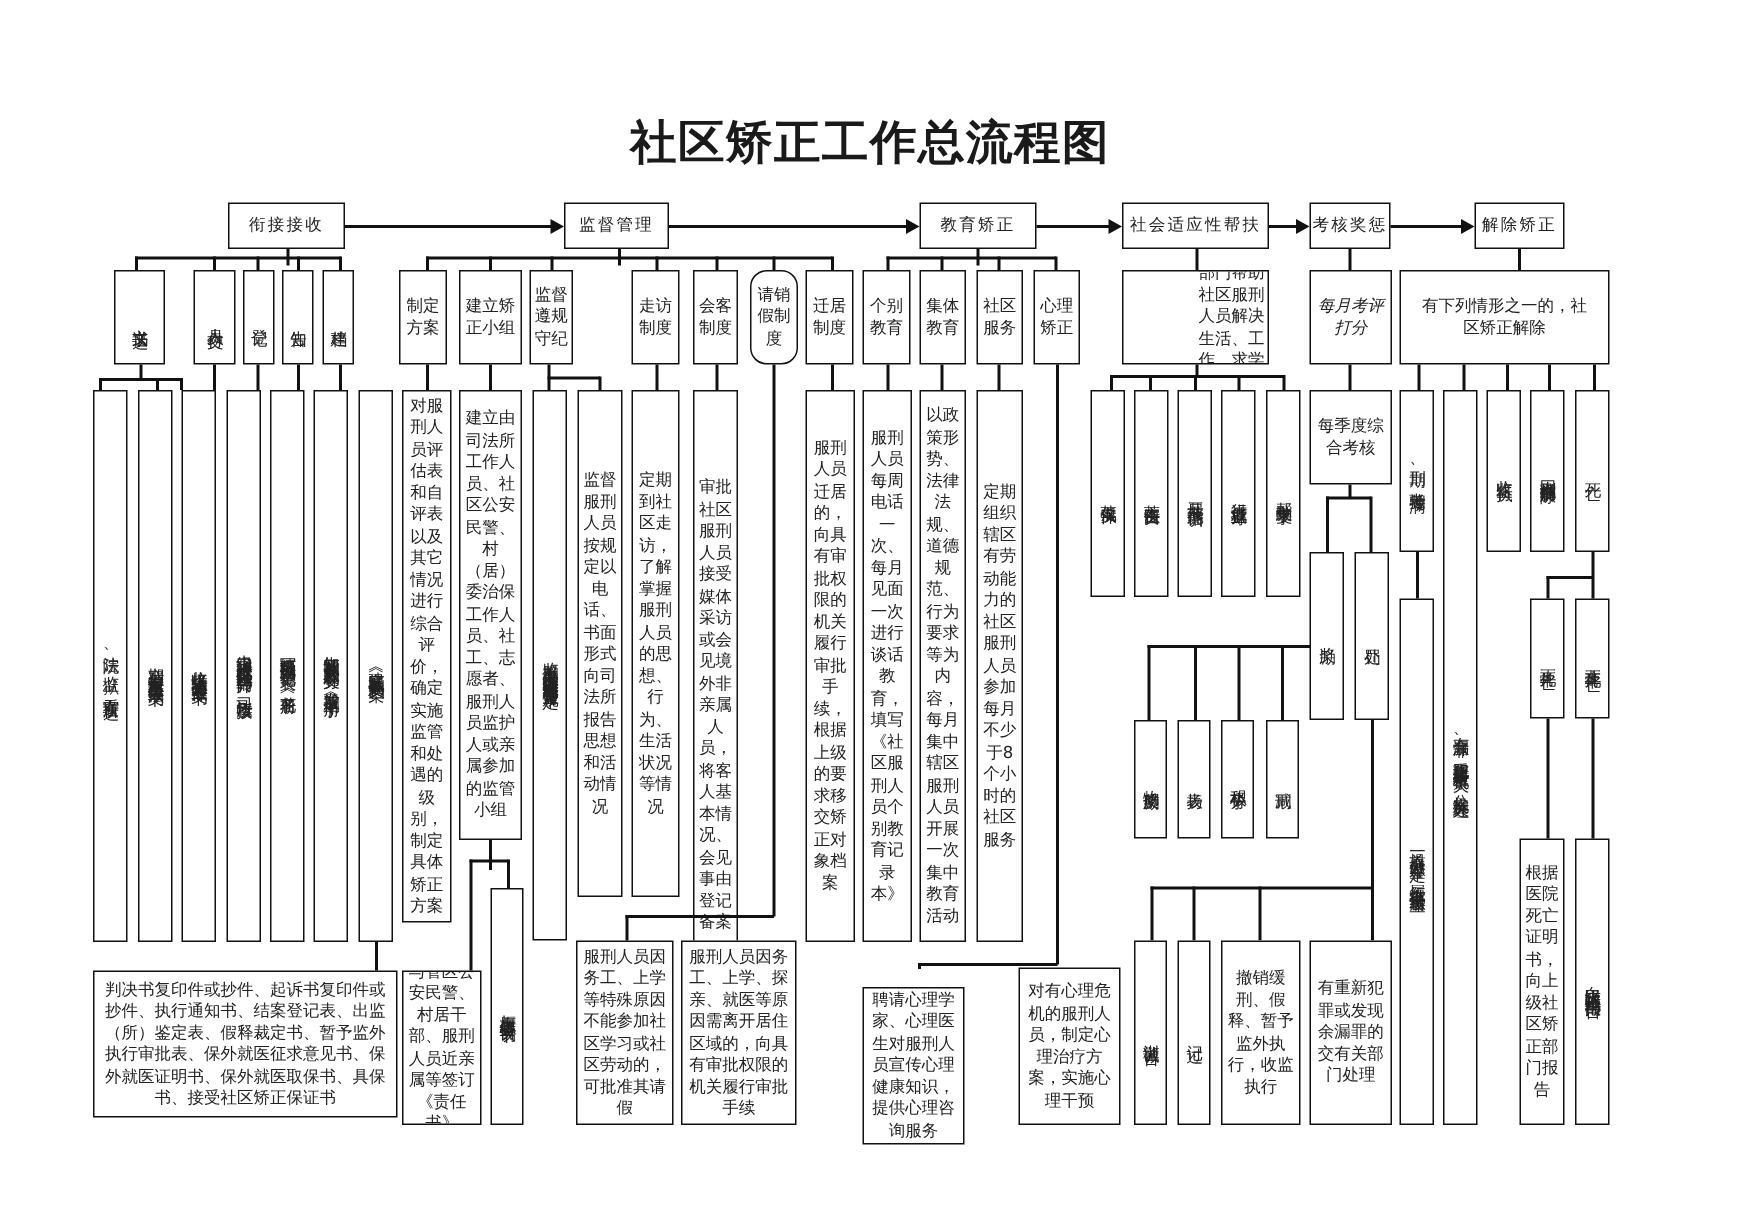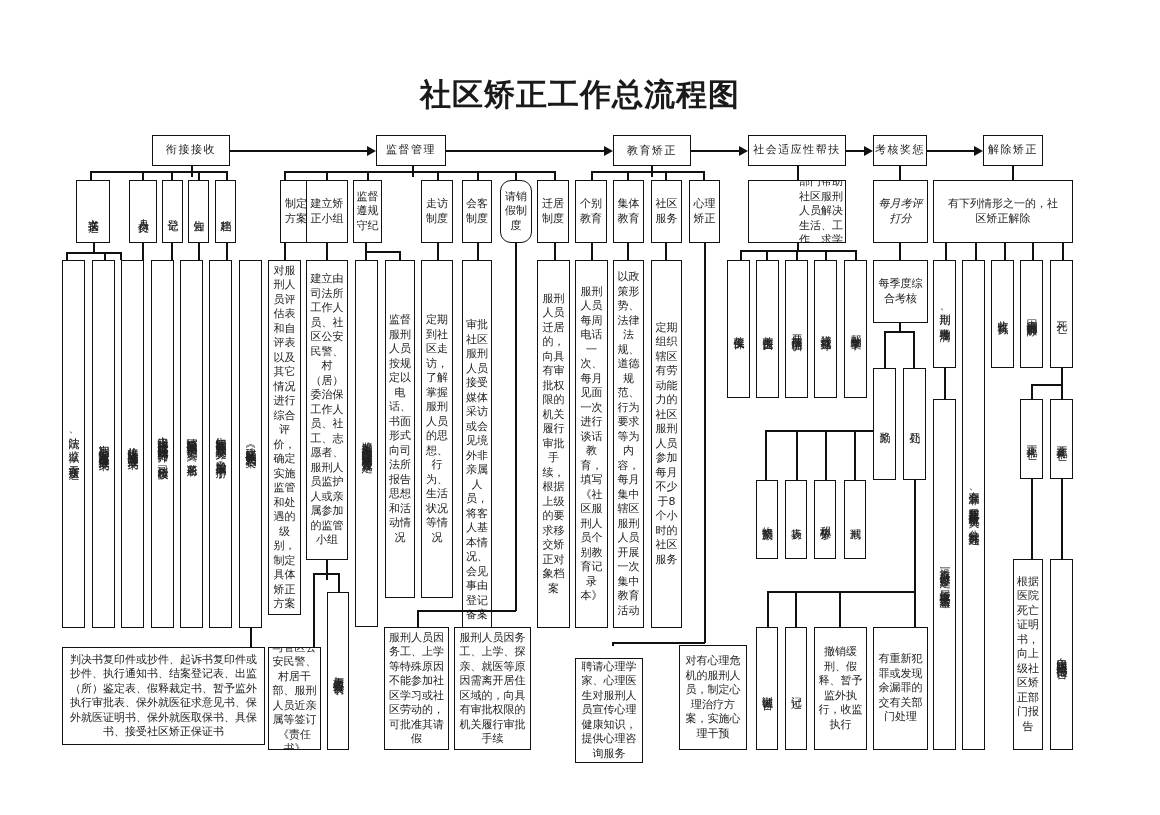--- a/index.html
+++ b/index.html
@@ -119,21 +119,21 @@
 <div class="ln vl" style="left:412px;top:166px;height:11px;"></div>
 <div class="ln h" style="left:284px;top:171px;width:271px;"></div>
 <div class="ln vl" style="left:284px;top:171px;height:9px;"></div>
 <div class="ln vl" style="left:326px;top:171px;height:9px;"></div>
 <div class="ln vl" style="left:367px;top:171px;height:9px;"></div>
 <div class="ln vl" style="left:437px;top:171px;height:9px;"></div>
 <div class="ln vl" style="left:477px;top:171px;height:9px;"></div>
 <div class="ln vl" style="left:515px;top:171px;height:9px;"></div>
 <div class="ln vl" style="left:554px;top:171px;height:9px;"></div>
 
-<div class="box w" style="left:280px;top:180px;width:32px;height:63px;">
+<div class="box w" style="left:266px;top:180px;width:32px;height:63px;">
     <span style="width:26px;">制定方案</span>
   </div>
 <div class="box w" style="left:306px;top:180px;width:42px;height:63px;">
     <span style="width:36px;">建立矫正小组</span>
   </div>
 <div class="box w" style="left:353px;top:180px;width:29px;height:63px;">
     <span style="width:24px;">监督遵规守纪</span>
   </div>
 <div class="box w" style="left:421px;top:180px;width:32px;height:63px;">
     <span style="width:26px;">走访制度</span>

